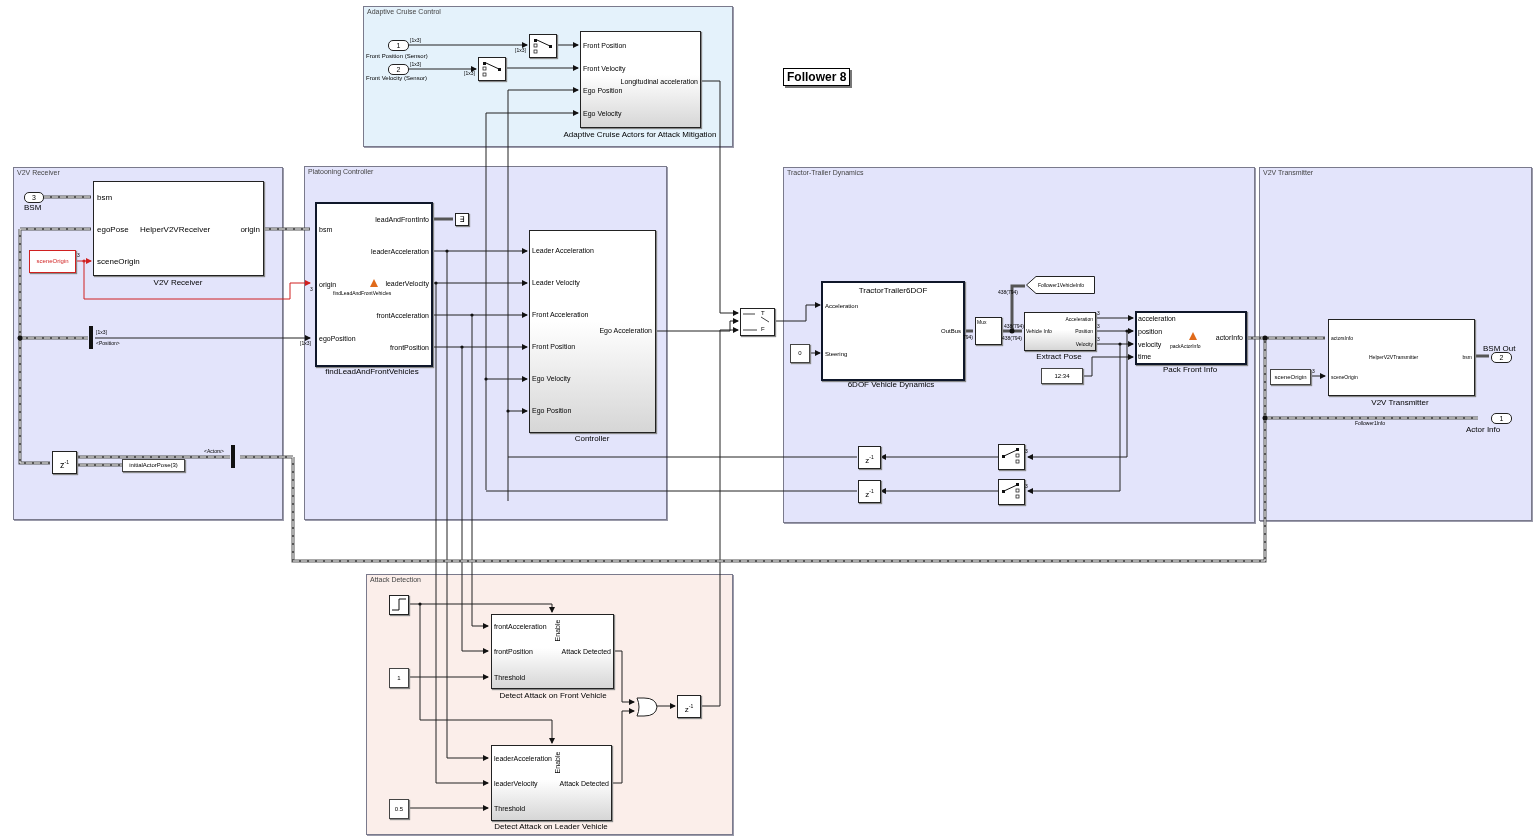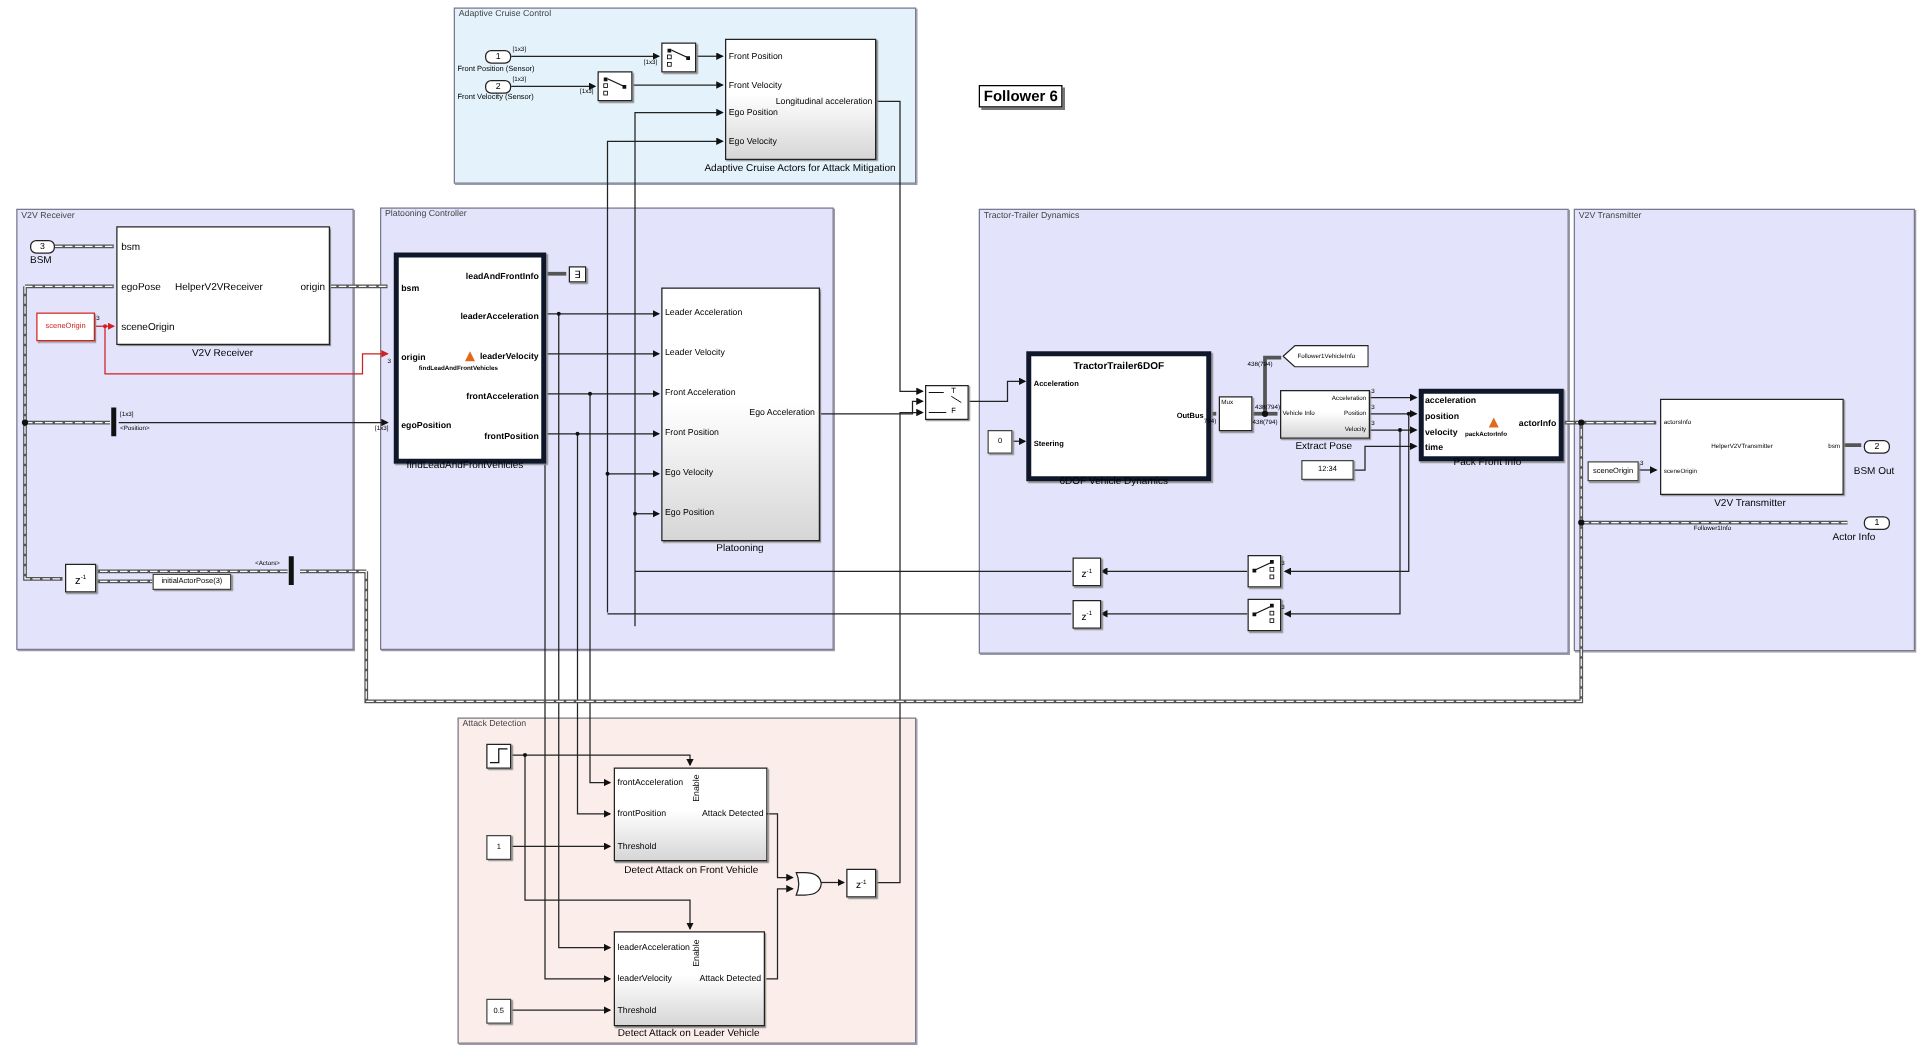--- a/index.html
+++ b/index.html
@@ -4,21 +4,21 @@
 <style>
   html,body{margin:0;padding:0;background:#ffffff;}
   body{width:1539px;height:839px;position:relative;overflow:hidden;font-family:"Liberation Sans",sans-serif;color:#000;}
   .area{position:absolute;border:1px solid #7a7a8c;box-shadow:1px 1px 0 #9a9aaa;}
   .area-title{position:absolute;left:3px;top:1px;font-size:7px;color:#444;white-space:nowrap;}
   .blue{background:#e3e4fb;}
   .lightblue{background:#e4f2fb;}
   .pink{background:#fbeeea;}
   .blk{position:absolute;background:#fff;border:1px solid #222;box-shadow:1px 1px 1px #888;}
   .grad{background:linear-gradient(#ffffff 45%,#d6d6d6);}
-  .thick{border:4px solid #0f172a;font-weight:bold;}
+  .thick{border:2px solid #0f172a;}
   .lbl{position:absolute;white-space:nowrap;font-size:7px;}
   .lbl8{font-size:8px;}
   .lbl6{font-size:6px;}
   .lbl5{font-size:5px;}
   .cap{position:absolute;white-space:nowrap;font-size:8px;text-align:center;transform:translateX(-50%);}
   .port{position:absolute;height:9px;border:1px solid #222;border-radius:5px;background:#fff;font-size:7px;text-align:center;line-height:9px;}
   .bar{position:absolute;background:#111;}
   .const{position:absolute;background:#fff;border:1px solid #444;box-shadow:1px 1px 1px #888;font-size:6px;text-align:center;}
   .title-box{position:absolute;border:1px solid #000;box-shadow:2px 2px 0 #777;background:#fff;font-weight:bold;font-size:12px;padding:1px 3px;}
   svg.wires{position:absolute;left:0;top:0;}
@@ -152,21 +152,21 @@
     <circle cx="20" cy="338" r="2.5"></circle>
       <circle cx="1265" cy="338" r="2.5"></circle>
       <circle cx="1265" cy="418" r="2.5"></circle>
     <circle cx="1012" cy="331" r="2.5"></circle>
       <circle cx="1127" cy="331" r="1.6"></circle>
       <circle cx="1120" cy="344" r="1.6"></circle>
   </g>
   <circle cx="84" cy="261" r="1.6" fill="#d02020"></circle>
 </svg>
 
-<div class="title-box" style="left:783px;top:68px;">Follower 6</div>
+<div class="title-box" style="left:783px;top:68px;">Follower 8</div>
 
 <div class="port" style="left:388px;top:40px;width:19px;"><span>1</span></div>
 <span class="lbl lbl6" style="left:366px;top:53px;">Front Position (Sensor)</span>
 <span class="lbl lbl5" style="left:410px;top:37px;">[1x3]</span>
 <div class="port" style="left:388px;top:64px;width:19px;"><span>2</span></div>
 <span class="lbl lbl6" style="left:366px;top:75px;">Front Velocity (Sensor)</span>
 <span class="lbl lbl5" style="left:410px;top:61px;">[1x3]</span>
 <div class="blk" style="left:529px;top:34px;width:26px;height:22px;">
   <svg width="26" height="22">
       <rect x="4" y="4" width="3" height="3" fill="#111"></rect>
@@ -236,21 +236,21 @@
 <div class="blk" style="left:455px;top:213px;width:12px;height:11px;font-size:8px;line-height:11px;text-align:center;">∃</div>
 <div class="blk grad" style="left:529px;top:230px;width:125px;height:201px;">
   <span class="lbl" style="left:2px;top:16px;">Leader Acceleration</span>
   <span class="lbl" style="left:2px;top:48px;">Leader Velocity</span>
   <span class="lbl" style="left:2px;top:80px;">Front Acceleration</span>
   <span class="lbl" style="left:2px;top:112px;">Front Position</span>
   <span class="lbl" style="left:2px;top:144px;">Ego Velocity</span>
   <span class="lbl" style="left:2px;top:176px;">Ego Position</span>
   <span class="lbl" style="right:3px;top:96px;">Ego Acceleration</span>
 </div>
-<span class="cap lbl8" style="left:592px;top:434px;">Platooning</span>
+<span class="cap lbl8" style="left:592px;top:434px;">Controller</span>
 
 <div class="blk" style="left:740px;top:308px;width:33px;height:26px;">
   <span class="lbl lbl6" style="left:20px;top:1px;">T</span>
   <span class="lbl lbl6" style="left:20px;top:17px;">F</span>
   <svg width="33" height="26">
       <path d="M2,5 H14 M2,21 H16 M20,8 L28,13" stroke="#111" fill="none" stroke-width=".8"></path>
     </svg>
 </div>
 
 <div class="blk thick" style="left:821px;top:281px;width:140px;height:96px;">
@@ -325,21 +325,21 @@
 <div class="blk" style="left:1328px;top:319px;width:145px;height:75px;">
   <span class="lbl lbl5" style="left:2px;top:15px;">actorsInfo</span>
   <span class="lbl lbl5" style="left:2px;top:54px;">sceneOrigin</span>
   <span class="lbl lbl5" style="left:40px;top:34px;">HelperV2VTransmitter</span>
   <span class="lbl lbl5" style="right:2px;top:34px;">bsm</span>
 </div>
 <span class="cap lbl5" style="left:1400px;top:398px;">V2V Transmitter</span>
 <div class="const" style="left:1270px;top:369px;width:39px;height:14px;line-height:14px;">sceneOrigin</div>
 <span class="lbl lbl5" style="left:1312px;top:368px;">3</span>
 <div class="port" style="left:1491px;top:352px;width:19px;"><span>2</span></div>
-<span class="lbl lbl8" style="left:1483px;top:372px;">BSM Out</span>
+<span class="lbl lbl8" style="left:1483px;top:344px;">BSM Out</span>
 <div class="port" style="left:1491px;top:413px;width:19px;"><span>1</span></div>
 <span class="lbl lbl8" style="left:1466px;top:425px;">Actor Info</span>
 <span class="lbl lbl5" style="left:1355px;top:420px;">Follower1Info</span>
 
 <div class="blk" style="left:389px;top:595px;width:18px;height:18px;">
   <svg width="18" height="18">
       <path d="M2,14 H9 V3 H16" stroke="#111" fill="none"></path>
     </svg>
 </div>
 <div class="const" style="left:389px;top:668px;width:18px;height:18px;line-height:18px;">1</div>

